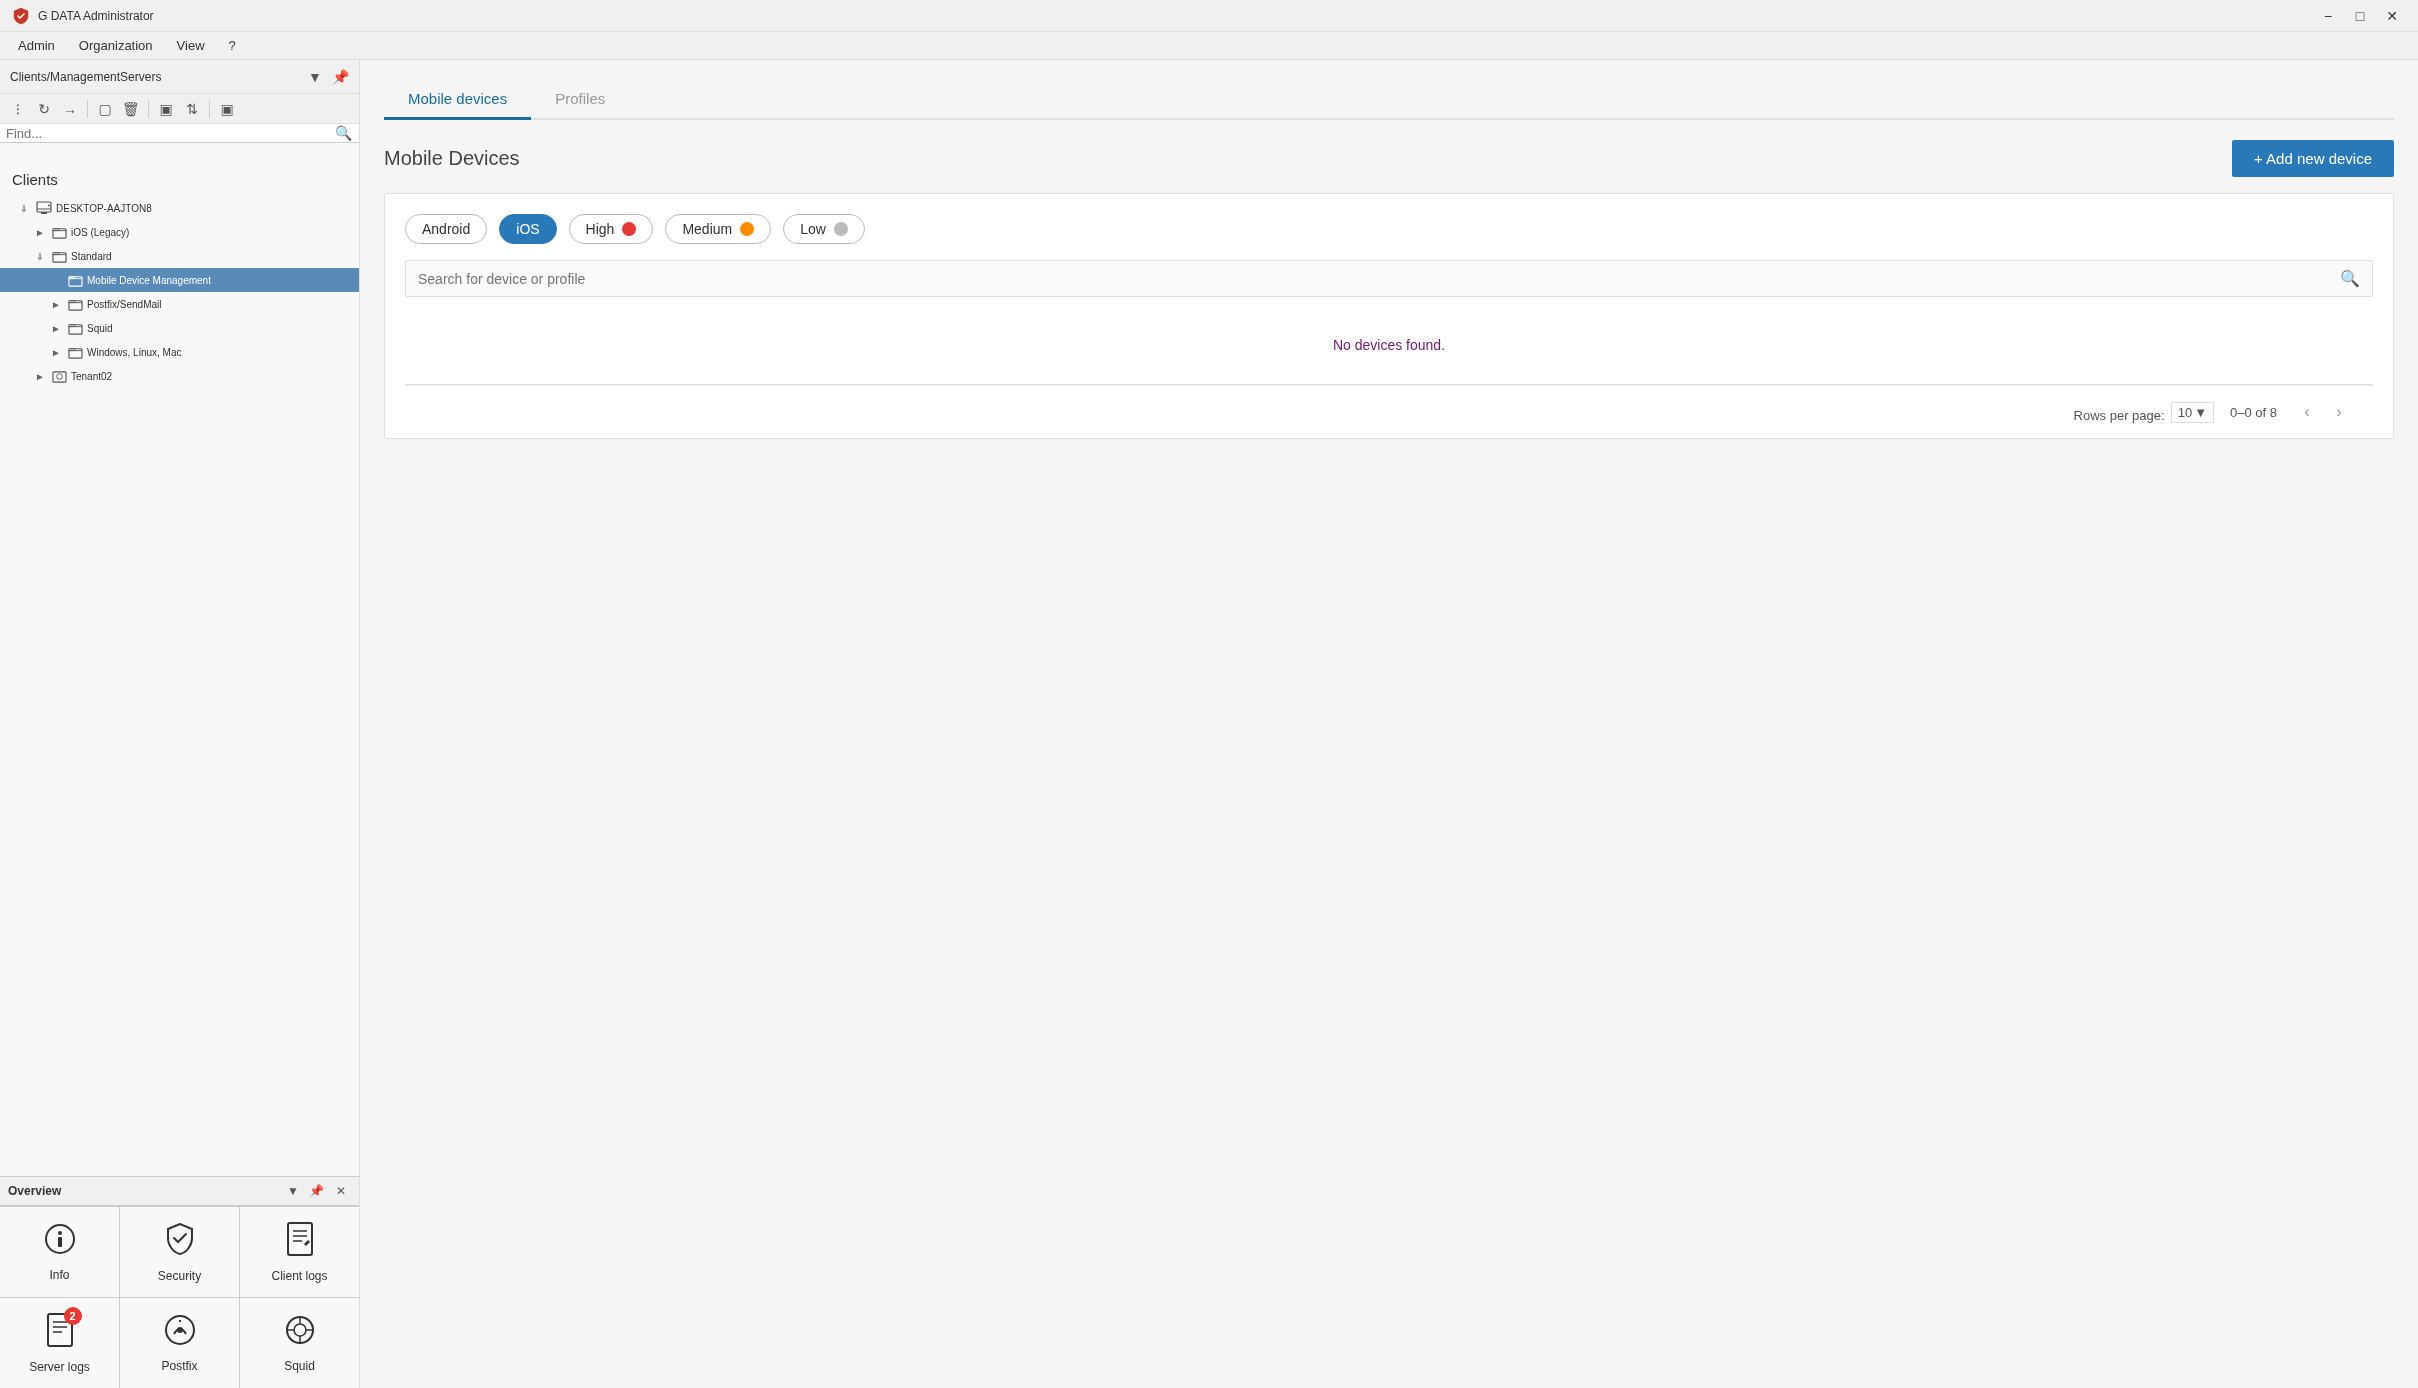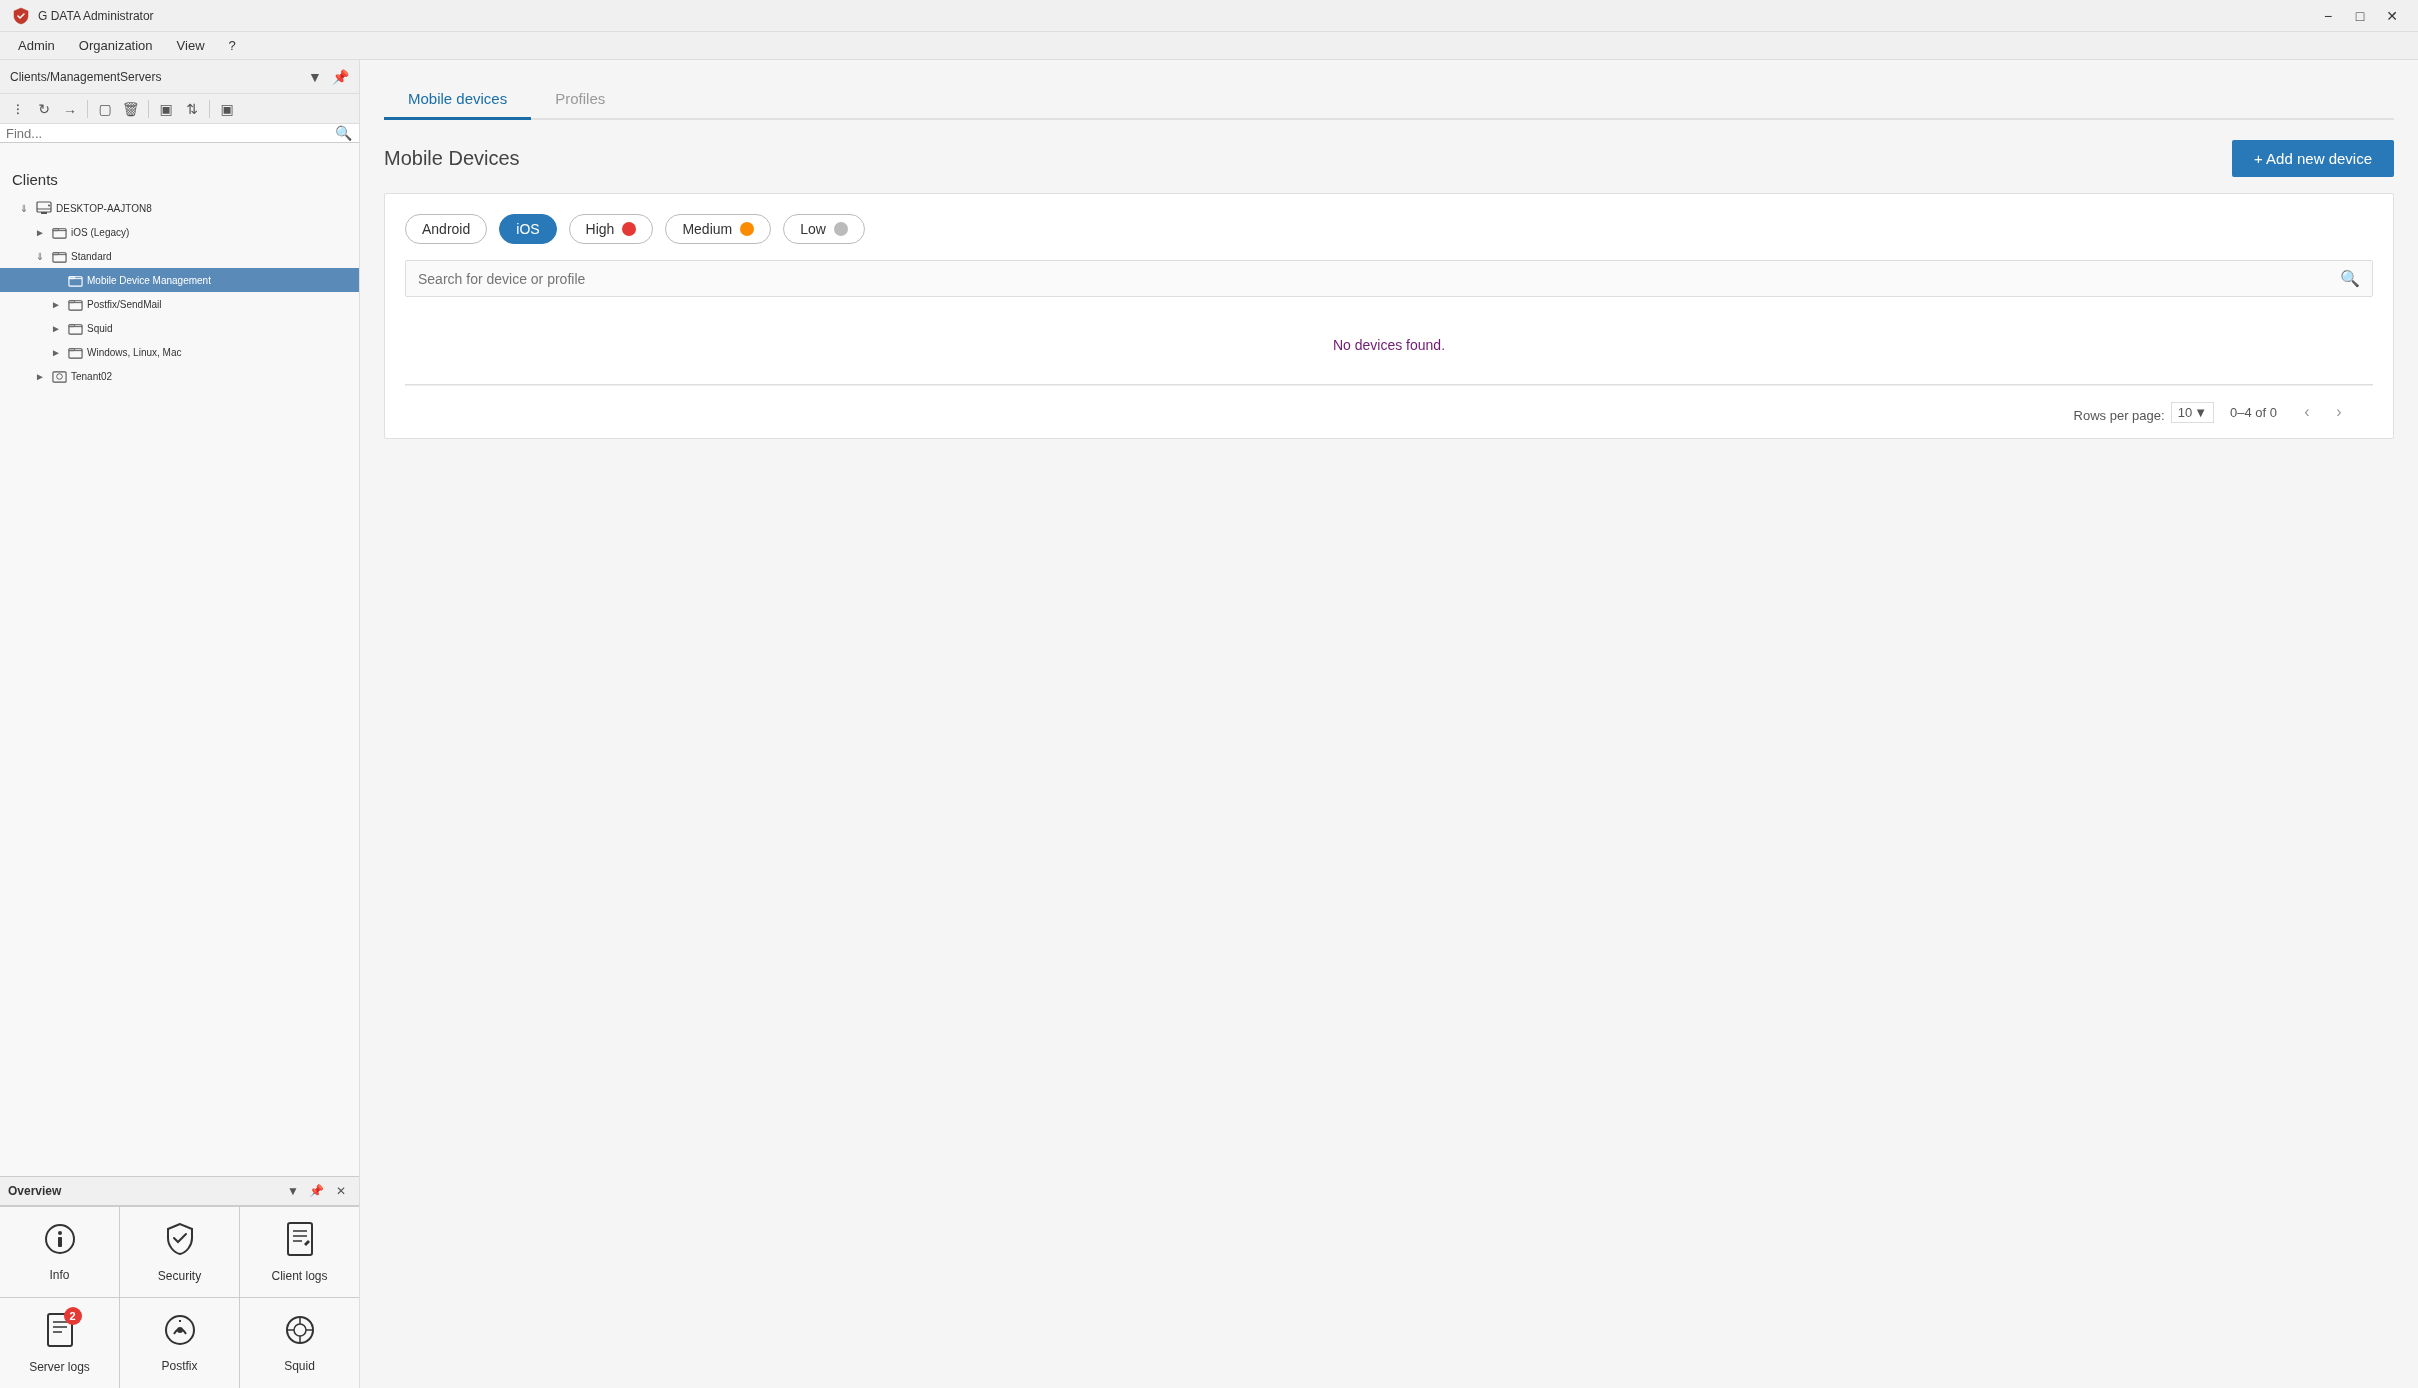--- a/index.html
+++ b/index.html
@@ -620,21 +620,21 @@
         </div>
 
         <div class="pagination-row">
           <div class="rows-per-page">
             <span>Rows per page:</span>
             <div class="rows-select">
               <span>10</span>
               <span>▼</span>
             </div>
           </div>
-          <span>0–4 of 0</span>
+          <span>0–0 of 8</span>
           <div class="pagination-nav">
             <button class="pag-btn">‹</button>
             <button class="pag-btn">›</button>
           </div>
         </div>
 
       </div>
     </div>
   </div>
 

